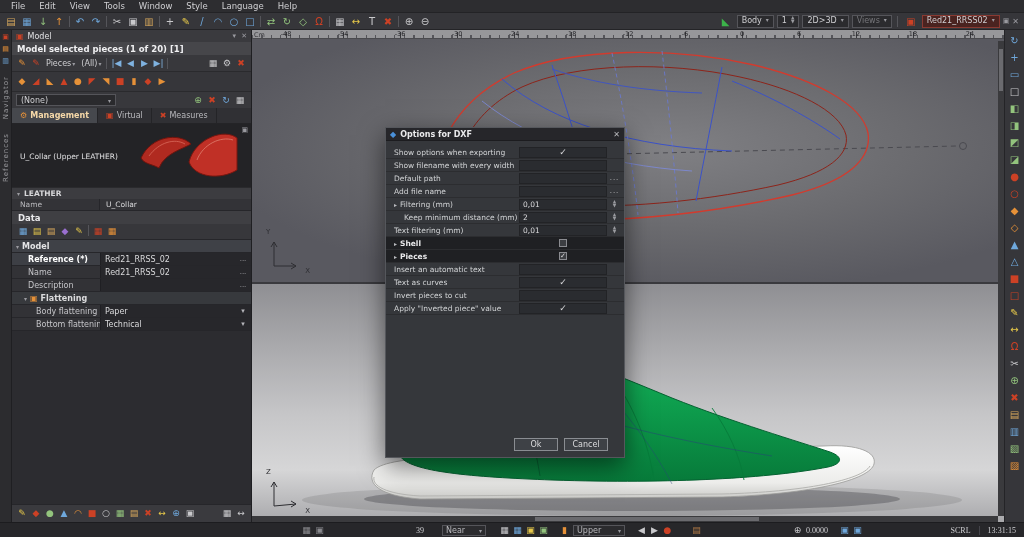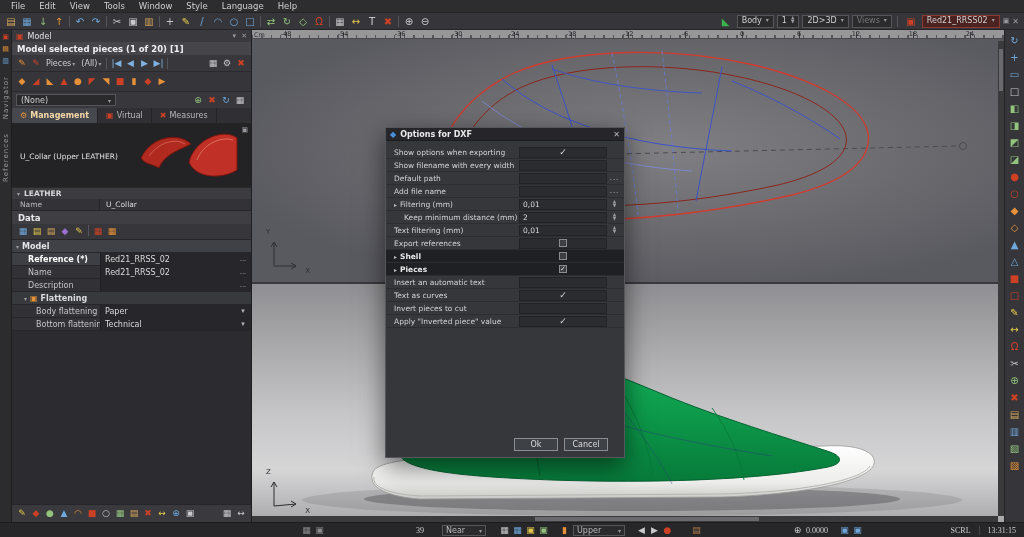--- a/index.html
+++ b/index.html
@@ -629,29 +629,20 @@
             <span>Text filtering (mm)</span>
           </div>
           <div class="dlg-value field">0,01</div>
           <div class="dlg-trail">
             <span class="spin">
               <span>▲</span>
               <span>▼</span>
             </span>
           </div>
         </div>
-        <div class="dlg-row">
-          <div class="dlg-label">
-            <span>Export references</span>
-          </div>
-          <div class="dlg-value">
-            <span class="dlg-box"></span>
-          </div>
-          <div class="dlg-trail"></div>
-        </div>
         <div class="dlg-row dlg-section">
           <div class="dlg-label">
             <span class="dlg-arrow">▸</span>
             <span>Shell</span>
           </div>
           <div class="dlg-value">
             <span class="dlg-box"></span>
           </div>
           <div class="dlg-trail"></div>
         </div>

